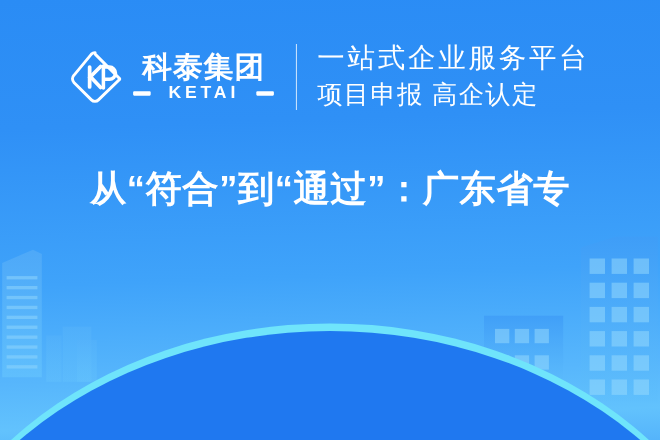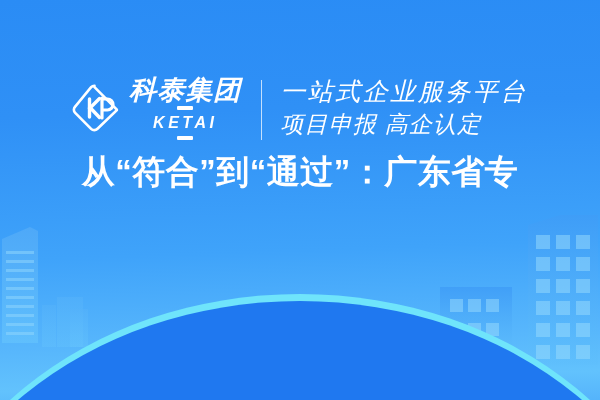--- a/index.html
+++ b/index.html
@@ -58,24 +58,23 @@
   }
 
   
   .header {
     position: absolute;
     left: 0;
     top: 0;
     width: 600px;
     height: 140px;
     display: flex;
-    align-items: flex-end;
+    align-items: center;
     justify-content: center;
     gap: 0;
-    font-style: italic;
   }
   .logo-block {
     display: flex;
     align-items: center;
     gap: 9px;
   }
   .logo-mark {
     width: 48px;
     height: 48px;
     flex: 0 0 48px;
@@ -90,23 +89,22 @@
     font-size: 27px;
     font-weight: bold;
     color: #ffffff;
     letter-spacing: 1px;
     line-height: 1.05;
     white-space: nowrap;
   }
   .logo-en-row {
     display: flex;
     align-items: center;
-    gap: 5px;
+    gap: 16px;
     margin-top: 2px;
-    flex-direction: column;
   }
   .logo-dash {
     display: block;
     width: 16px;
     height: 4px;
     background: #ffffff;
     border-radius: 1px;
   }
   .logo-en {
     font-size: 16px;

